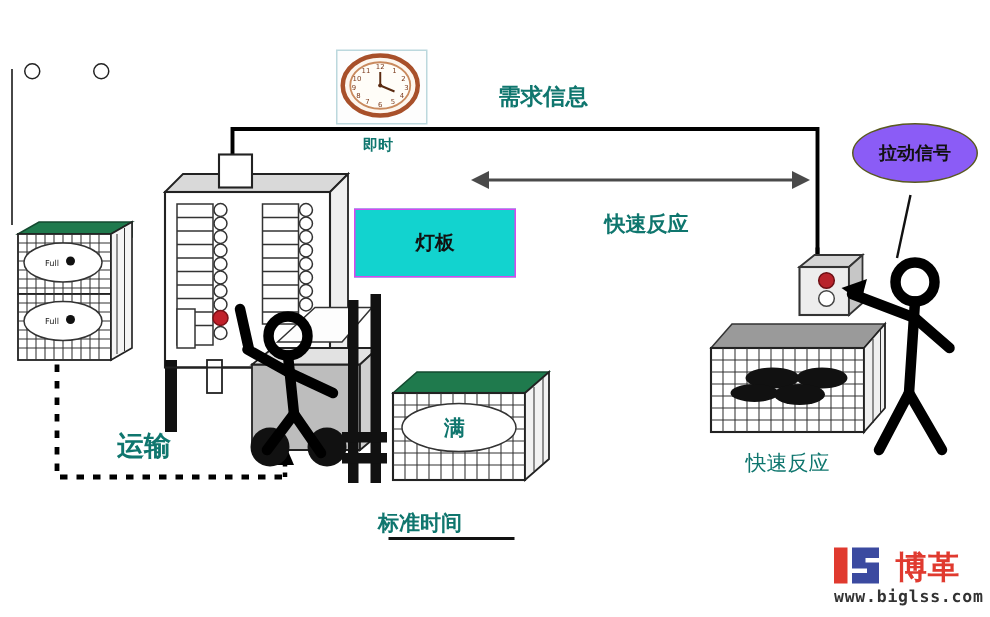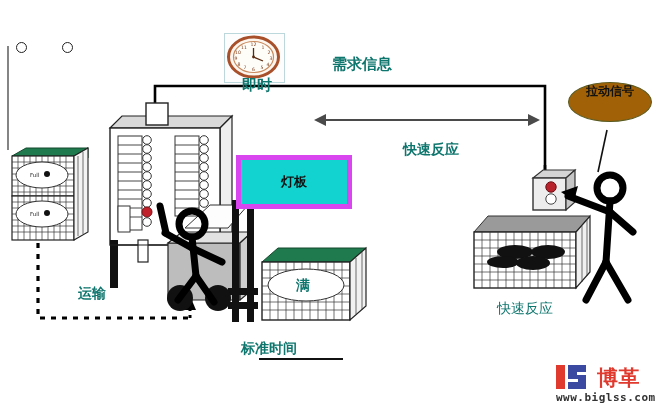--- a/index.html
+++ b/index.html
@@ -11,26 +11,26 @@
   .lbl{position:absolute;color:#0f766e;font-weight:bold;white-space:nowrap;
        font-family:"DejaVu Sans","Liberation Sans",sans-serif;}
   
   .sign{position:absolute;background:#f5ead0;border:1px solid #6b6b4a;
         box-shadow:1px 1px 2px rgba(0,0,0,.25);}
   .sign-txt{position:absolute;left:0;right:0;top:18px;text-align:center;
             font-size:14px;font-weight:bold;color:#111;line-height:19px;}
   .peg{position:absolute;width:9px;height:9px;border-radius:50%;
        background:#fff;border:1.4px solid #222;}
   
-  .teal{position:absolute;background:#12d3cf;border:5px solid #d946ef;margin-top:16px;}
+  .teal{position:absolute;background:#12d3cf;border:1px solid #d946ef;}
   .teal span{position:absolute;left:0;right:0;top:50%;margin-top:-9px;
              text-align:center;font-size:13px;font-weight:bold;color:#111;}
   
-  .oval{position:absolute;background:#a16207;border:1.6px solid #5a5a20;
-        border-radius:50%/50%;display:flex;
+  .oval{position:absolute;background:#8b5cf6;border:1.6px solid #5a5a20;
+        border-radius:50%/50%;display:flex;align-items:center;
         justify-content:center;font-size:12px;font-weight:bold;color:#111;}
   
   .clockbox{position:absolute;background:#fdfdfd;border:1px solid #bcd8dd;}
   
   .logo-txt{position:absolute;font-weight:bold;letter-spacing:.5px;}
 </style>
 </head>
 <body>
 
 <div id="stage">
@@ -296,29 +296,29 @@
   <div class="teal" style="left:236px;top:139px;width:106px;height:44px;">
     <span>灯板</span>
   </div>
 
   <div class="oval" style="left:568px;top:82px;width:82px;height:38px;">
     <span>拉动信号</span>
   </div>
 
   <div class="lbl" style="left:332px;top:55px;font-size:15px;">需求信息</div>
 
-  <div class="lbl" style="left:242px;top:76px;font-size:15px;">即时</div>
+  <div class="lbl" style="left:242px;top:90px;font-size:10px;">即时</div>
 
   <div class="lbl" style="left:399px;top:110px;font-size:14px;background:#fff;padding:0 4px;margin-top:31px;">快速反应</div>
 
-  <div class="lbl" style="left:78px;top:285px;font-size:14px;">运输</div>
+  <div class="lbl" style="left:78px;top:285px;font-size:18px;">运输</div>
 
   <div class="lbl" style="left:296px;top:277px;font-size:14px;">满</div>
 
-  <div class="lbl" style="left:241px;top:340px;font-size:14px;">标准时间</div>
+  <div class="lbl" style="left:252px;top:340px;font-size:14px;">标准时间</div>
 
   <div class="lbl" style="left:497px;top:300px;font-size:14px;font-weight:normal;">快速反应</div>
 
   <div class="abs" style="left:556px;top:363px;">
     <svg width="36" height="28" viewBox="0 0 36 28">
       <rect x="0" y="2" width="9" height="24" fill="#e03a2f"></rect>
       <path d="M12 2 L30 2 L30 9 L21 9 L21 12 L30 12 L30 26 L12 26 L12 19 L22 19 L22 16 L12 16 Z" fill="#3b4aa0"></path>
     </svg>
   </div>
   <div class="logo-txt" style="left:556px;top:391px;font-size:11px;color:#333;font-family:'DejaVu Sans Mono','Liberation Mono',monospace;">www.biglss.com</div>

